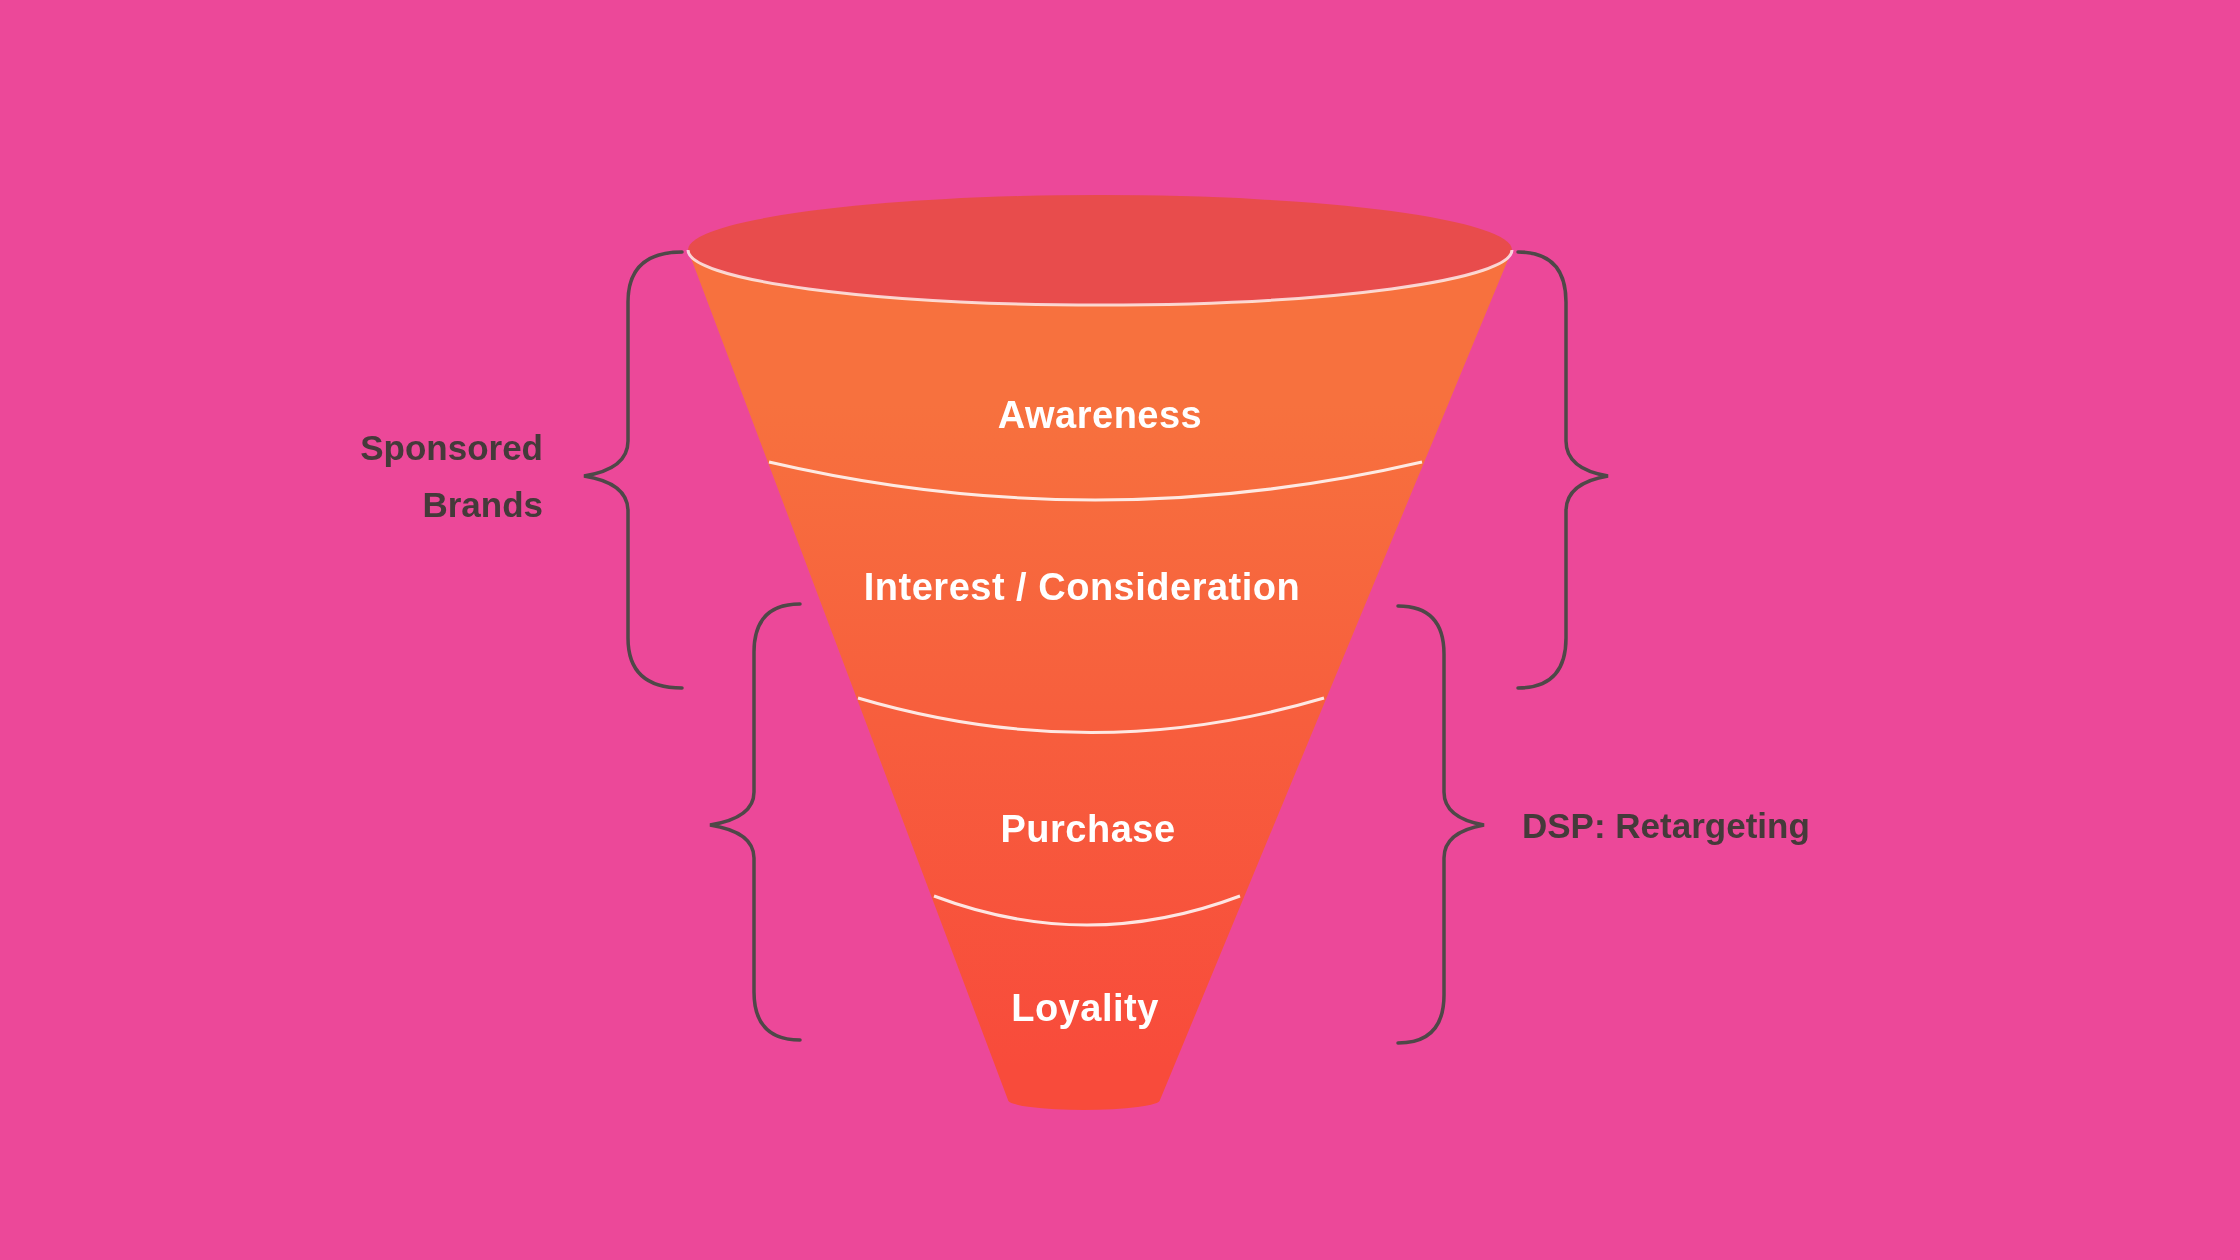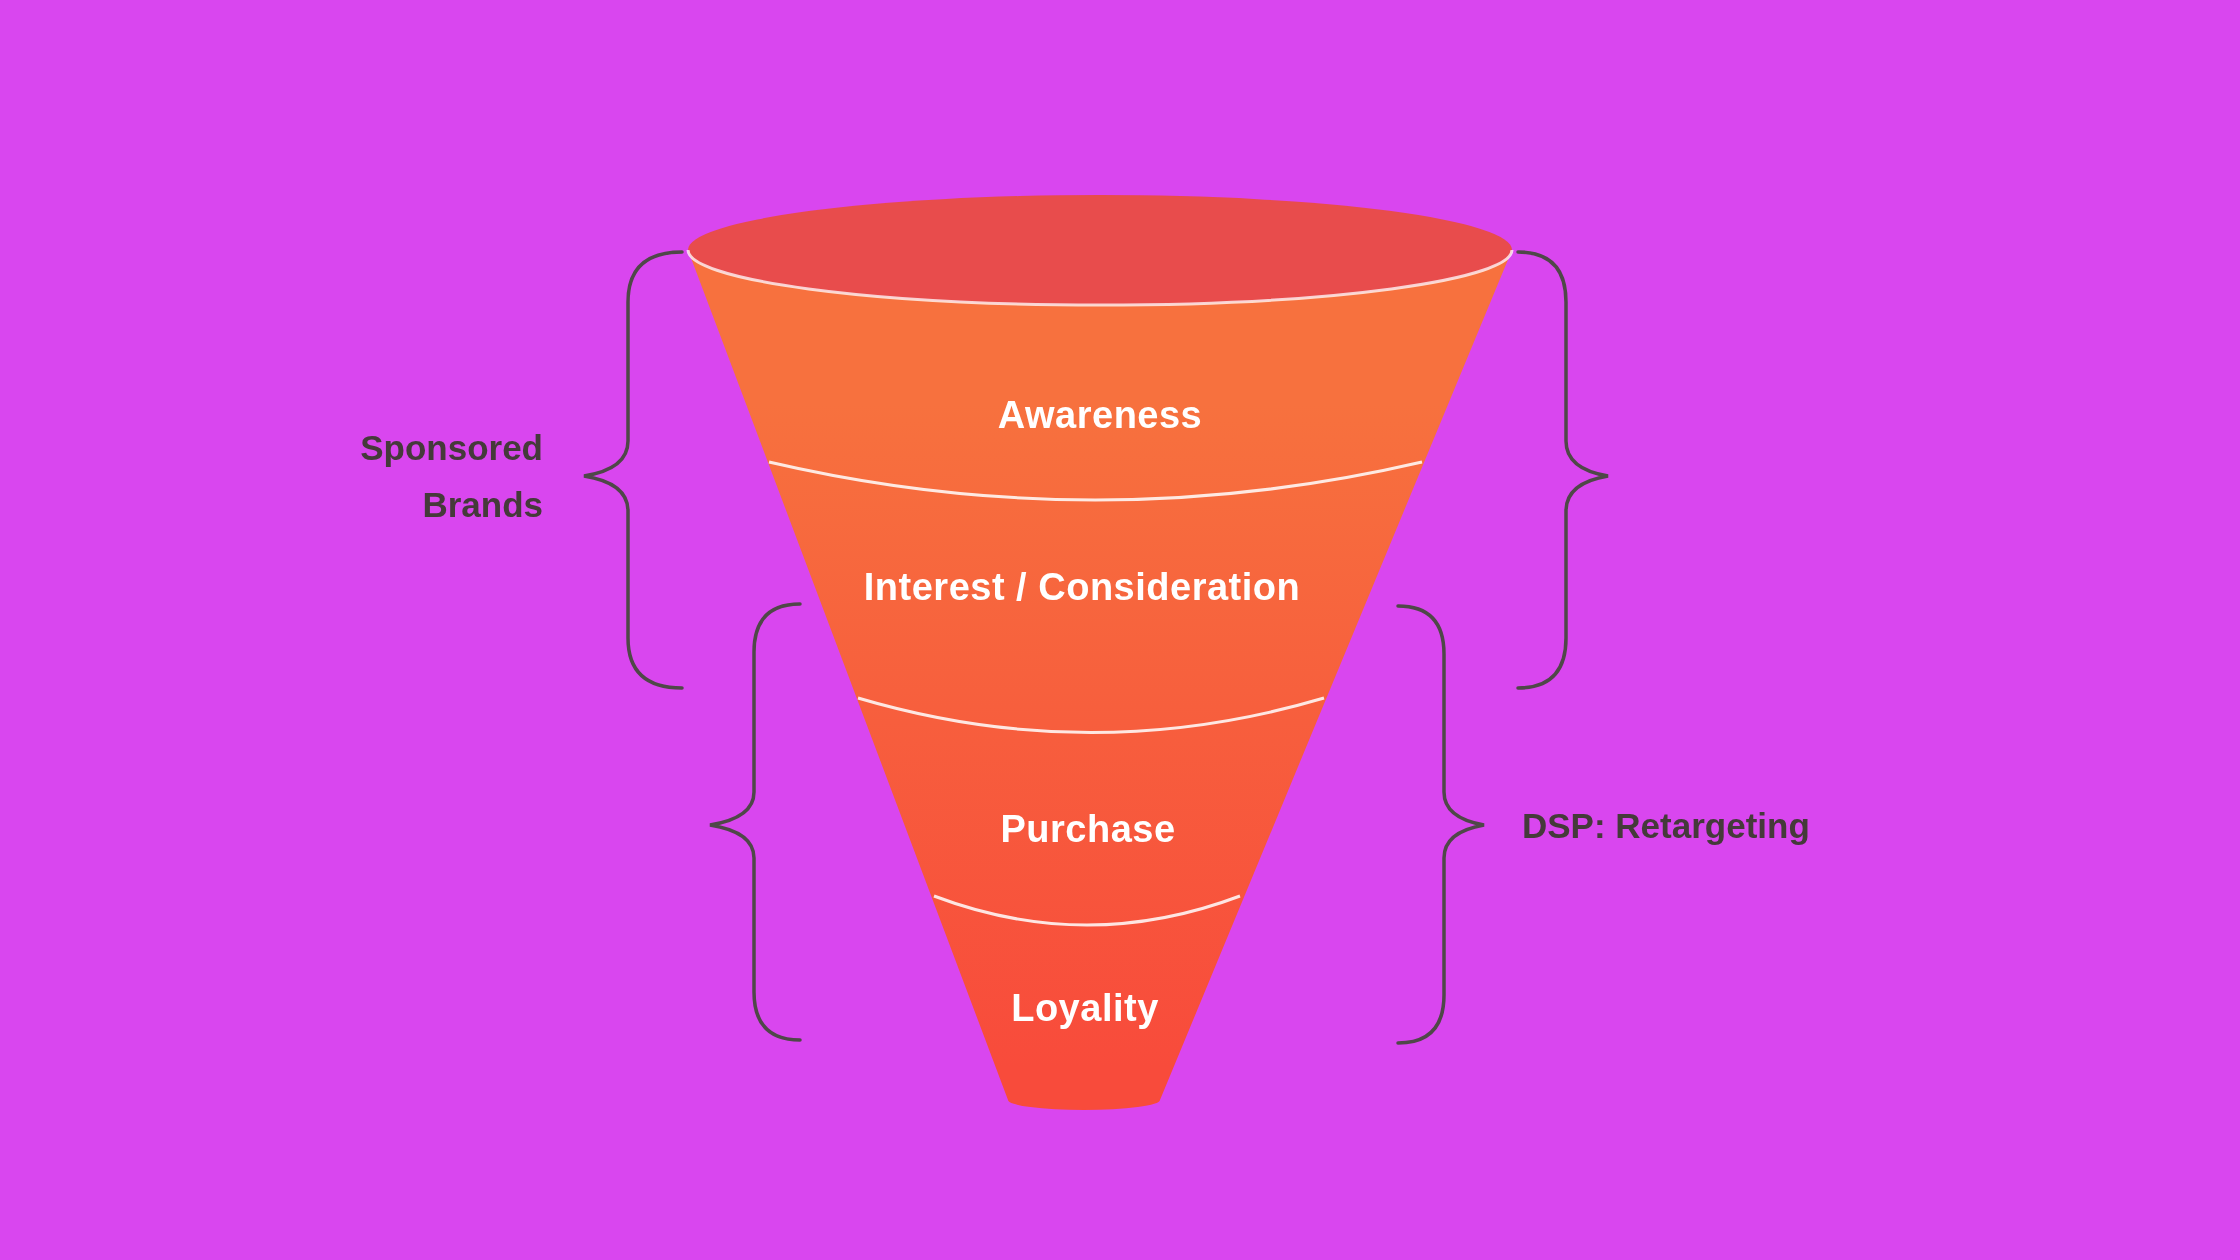--- a/index.html
+++ b/index.html
@@ -5,21 +5,21 @@
   html, body {
     margin: 0;
     padding: 0;
     background: #ffffff;
     font-family: "Liberation Sans", "DejaVu Sans", sans-serif;
   }
   #stage {
     position: relative;
     width: 2240px;
     height: 1260px;
-    background: #d946ef;
+    background: #ec4899;
     overflow: hidden;
   }
   #funnel-svg {
     position: absolute;
     inset: 0;
     width: 2240px;
     height: 1260px;
   }
   .label {
     position: absolute;

